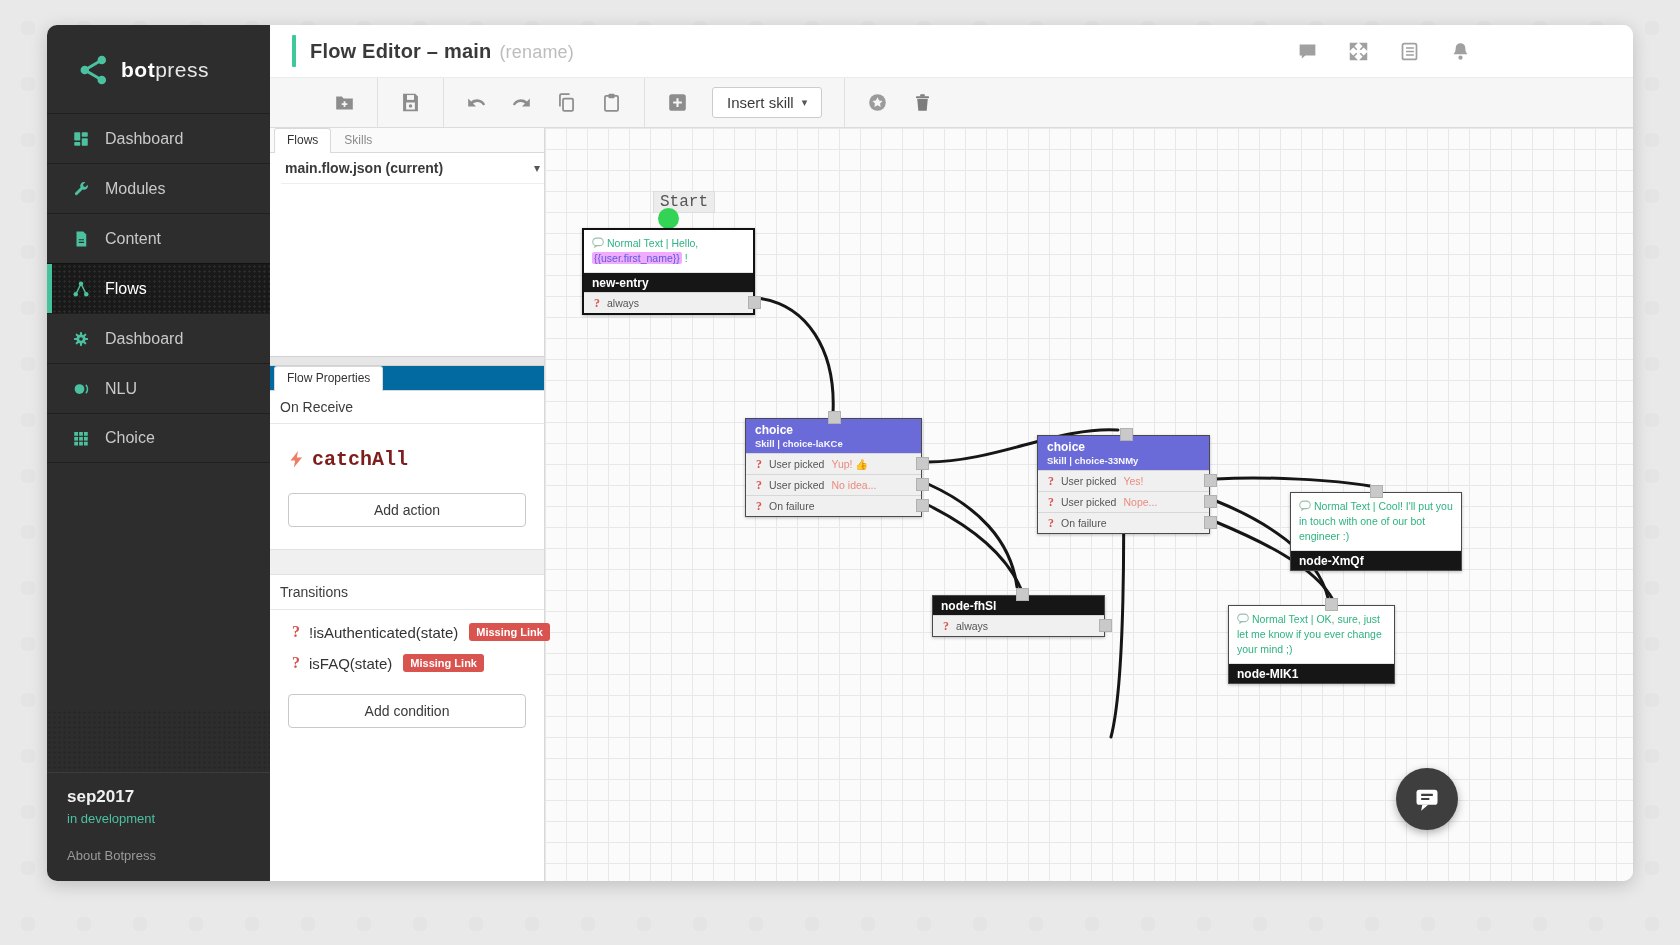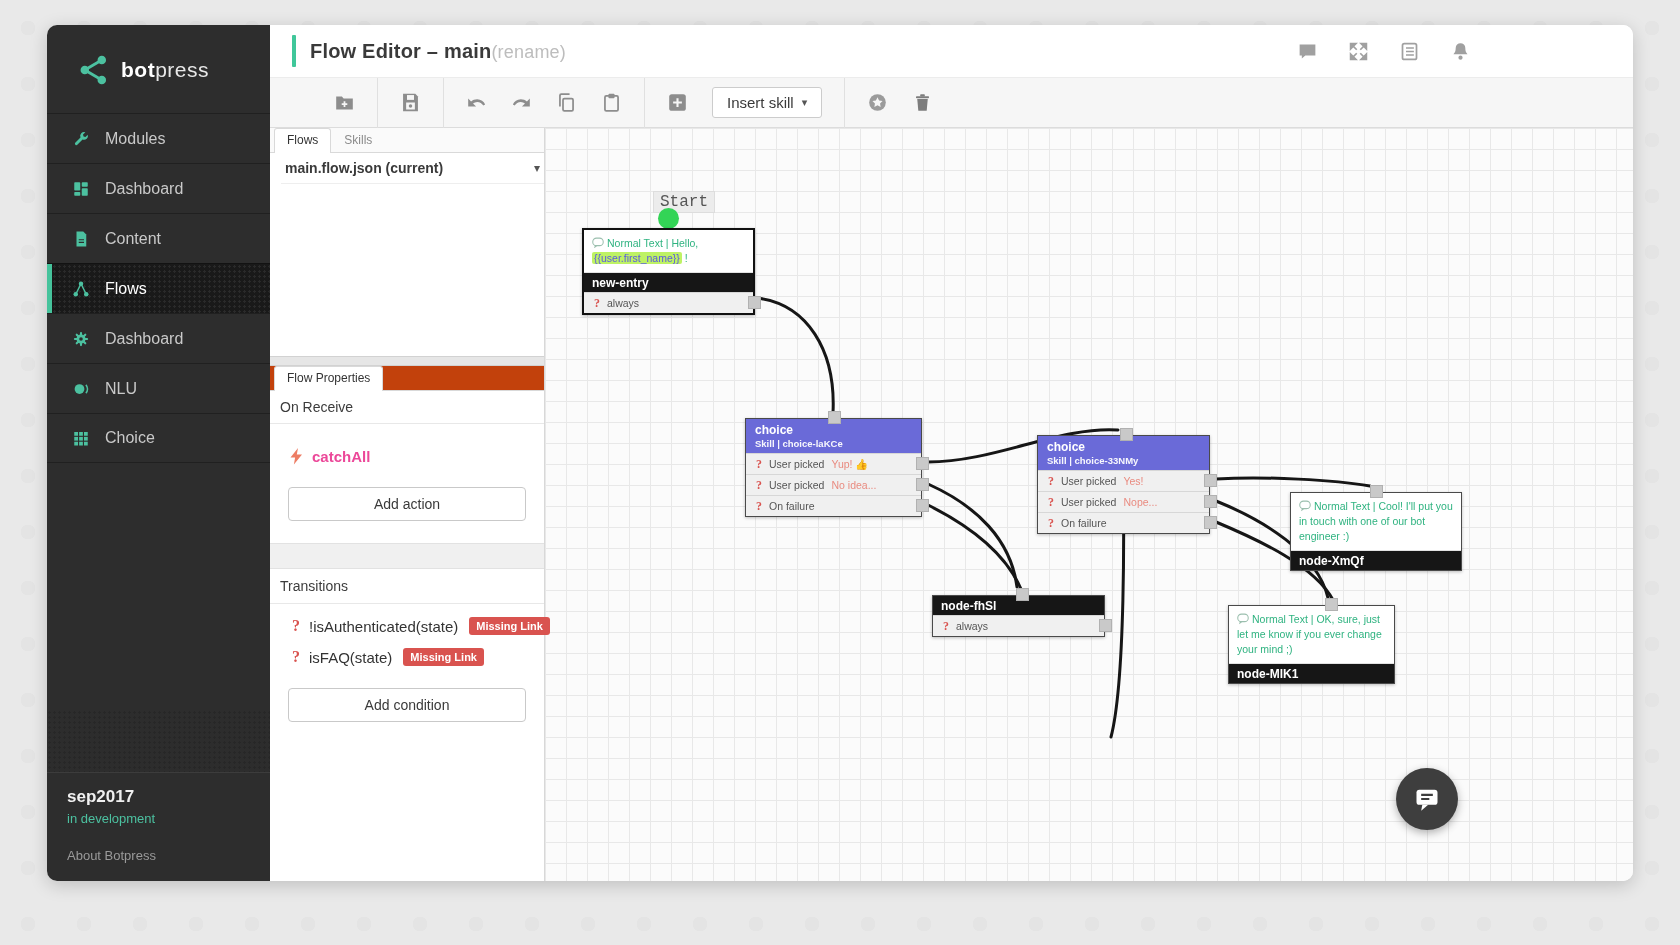--- a/index.html
+++ b/index.html
@@ -51,21 +51,21 @@
   .bot-name { color:#f0f0f0; font-weight:bold; font-size:17px; }
   .bot-status { color:#4cc1a0; font-size:13px; margin-top:4px; }
   .about { color:#9a9a9a; font-size:13px; margin-top:22px; cursor:pointer; }
   
   .header {
     position:absolute; left:223px; top:0; right:0; height:53px; background:#fff;
     border-bottom:1px solid #ececec; display:flex; align-items:center;
   }
   .title-bar { width:4px; height:32px; background:#40c79a; margin-left:22px; border-radius:1px; }
   .page-title { font-size:20px; color:#3a3a3a; font-weight:bold; margin-left:14px; letter-spacing:.2px; }
-  .rename { font-size:18px; color:#bdbdbd; font-weight:normal; }
+  .rename { font-size:18px; color:#bdbdbd; font-weight:normal; margin-left:8px; }
   .header-icons { margin-left:auto; display:flex; gap:30px; padding-right:162px; }
   .hicon { width:21px; height:21px; cursor:pointer; }
   
   .toolbar {
     position:absolute; left:223px; top:53px; right:0; height:50px; background:#f6f6f6;
     border-bottom:1px solid #dcdcdc; display:flex; align-items:center; padding-left:52px;
   }
   .tbtn { width:21px; height:21px; margin:0 12px; cursor:pointer; flex:none; }
   .tsep { width:1px; height:50px; background:#e0e0e0; margin:0 10px; flex:none; }
   .skill-btn {
@@ -83,25 +83,25 @@
   .tab {
     font-size:12px; padding:4px 12px 5px 12px; color:#8a8a8a; cursor:pointer;
     border:1px solid transparent; border-bottom:none; border-radius:3px 3px 0 0;
   }
   .tab.active { background:#fff; color:#333; border-color:#d9d9d9; margin-bottom:-1px; padding-bottom:6px; }
   .flow-select { height:31px; display:flex; align-items:center; padding:0 4px; border-bottom:1px solid #eee; cursor:pointer;margin-left:11px; }
   .flow-select .fname { font-size:14px; font-weight:bold; color:#3a3a3a; }
   .flow-select .caret { margin-left:auto; font-size:12px; }
   .panel-empty { height:172px; background:#fff; }
   .splitter { height:10px; background:#e6e6e6; border-top:1px solid #d2d2d2; border-bottom:1px solid #d2d2d2; cursor:row-resize; }
-  .props-tabs { height:25px; border-bottom:1px solid #d9d9d9; display:flex; align-items:flex-end; padding-left:4px; background:#c2410c; }
+  .props-tabs { height:25px; border-bottom:1px solid #d9d9d9; display:flex; align-items:flex-end; padding-left:4px; background:#0369a1; }
   .section-h { font-size:14px; color:#3c3c3c; padding:8px 10px; border-bottom:1px solid #e8e8e8; }
   .catchall { display:flex; align-items:center; gap:9px; padding:24px 0 0 20px; cursor:pointer; }
   .catchall svg { width:13px; height:17px; }
-  .catchall .lbl { font-size:15px; color:#ec4899; font-weight:bold; }
+  .catchall .lbl { font-size:20px; color:#7f1d1d; font-weight:bold;font-family:Liberation Mono, monospace; }
   .panel-btn {
     display:block; width:238px; margin:22px auto 0 auto; height:34px;
     background:#fff; border:1px solid #c9c9c9; border-radius:4px;
     font-size:14px; color:#3a3a3a; cursor:pointer; font-family:inherit;
   }
   .gray-band { height:26px; background:#f0f0f0; border-top:1px solid #e2e2e2; border-bottom:1px solid #e2e2e2; margin-top:22px; }
   .trans-h { font-size:14px; color:#3c3c3c; padding:9px 10px; border-bottom:1px solid #e8e8e8; }
   .trans-item { display:flex; align-items:center; gap:9px; padding:13px 0 0 22px; cursor:pointer; }
   .qmark { color:#d9534f; font-weight:bold; font-size:16px; font-family:"Liberation Serif", serif; }
   .cond { font-size:15px; color:#333; }
@@ -121,21 +121,21 @@
   }
   .edges { position:absolute; left:0; top:0; width:1088px; height:753px; pointer-events:none; }
   .edges path { stroke:#161616; stroke-width:3; fill:none; stroke-linecap:round; }
   .node {
     position:absolute; background:#fff; border:1px solid #4a4a4a;
     box-shadow:0 1px 3px rgba(0,0,0,.25); font-size:10.5px;
   }
   .node.selected { border:2px solid #111; }
   .node-content { padding:6px 8px; color:#2fb380; line-height:15px; border-bottom:1px solid #e2e2e2; }
   .node-content .bubble { vertical-align:-2px; margin-right:3px; }
-  .var-chip { background:#bef264; color:#5a5ae0; border-radius:2px; padding:0 2px; }
+  .var-chip { background:#f0abfc; color:#5a5ae0; border-radius:2px; padding:0 2px; }
   .suffix { color:#2fb380; }
   .node-bar { background:#161616; color:#fff; font-weight:bold; font-size:12px; padding:3px 8px; height:19px; }
   .node-row {
     position:relative; background:#f0f0f0; border-top:1px solid #d7d7d7;
     height:21px; display:flex; align-items:center; gap:7px; padding-left:10px;
     color:#555;
   }
   .node-row .qmark { font-size:12px; }
   .choice-head { background:#6a6ad8; color:#fff; padding:4px 9px; height:34px; }
   .choice-head .t { font-weight:bold; font-size:12px; display:block; }
@@ -166,32 +166,32 @@
         <circle cx="5.5" cy="12" r="3" fill="#4cc1a0"></circle>
         <circle cx="17.5" cy="5" r="3" fill="#4cc1a0"></circle>
         <circle cx="17.5" cy="19" r="3" fill="#4cc1a0"></circle>
         <path d="M5.5 12L17.5 5M5.5 12l12 7" stroke="#4cc1a0" stroke-width="2"></path>
       </svg>
       <div class="logo-text"><b>bot</b><span>press</span></div>
     </div>
     <div class="nav">
       <div class="nav-item">
         <svg viewBox="0 0 24 24" fill="#4cc1a0">
-          <path d="M21 6.2a5.2 5.2 0 0 1-6.9 6.5l-7 7a2 2 0 0 1-2.8-2.8l7-7A5.2 5.2 0 0 1 17.8 3l-3.1 3.1.7 2.5 2.5.7L21 6.2z"></path>
-        </svg>
-        <span>Modules</span>
-      </div>
-      <div class="nav-item">
-        <svg viewBox="0 0 24 24" fill="#4cc1a0">
           <rect x="3" y="3" width="8" height="11" rx="1"></rect>
             <rect x="13" y="3" width="8" height="6" rx="1"></rect>
           <rect x="3" y="16" width="8" height="5" rx="1"></rect>
             <rect x="13" y="11" width="8" height="10" rx="1"></rect>
         </svg>
         <span>Dashboard</span>
+      </div>
+      <div class="nav-item">
+        <svg viewBox="0 0 24 24" fill="#4cc1a0">
+          <path d="M21 6.2a5.2 5.2 0 0 1-6.9 6.5l-7 7a2 2 0 0 1-2.8-2.8l7-7A5.2 5.2 0 0 1 17.8 3l-3.1 3.1.7 2.5 2.5.7L21 6.2z"></path>
+        </svg>
+        <span>Modules</span>
       </div>
       <div class="nav-item">
         <svg viewBox="0 0 24 24">
           <path d="M6 2h9l4 4v16H6z" fill="#4cc1a0"></path>
           <path d="M9 13h7M9 16.5h7" stroke="#2d2d2d" stroke-width="1.6"></path>
         </svg>
         <span>Content</span>
       </div>
       <div class="nav-item active">
         <svg viewBox="0 0 24 24">

